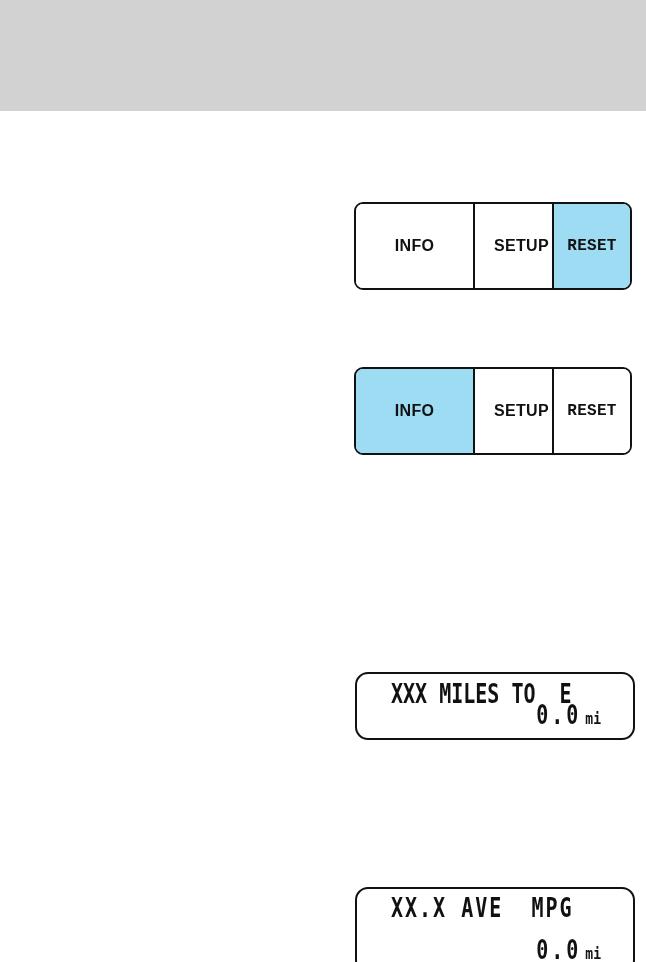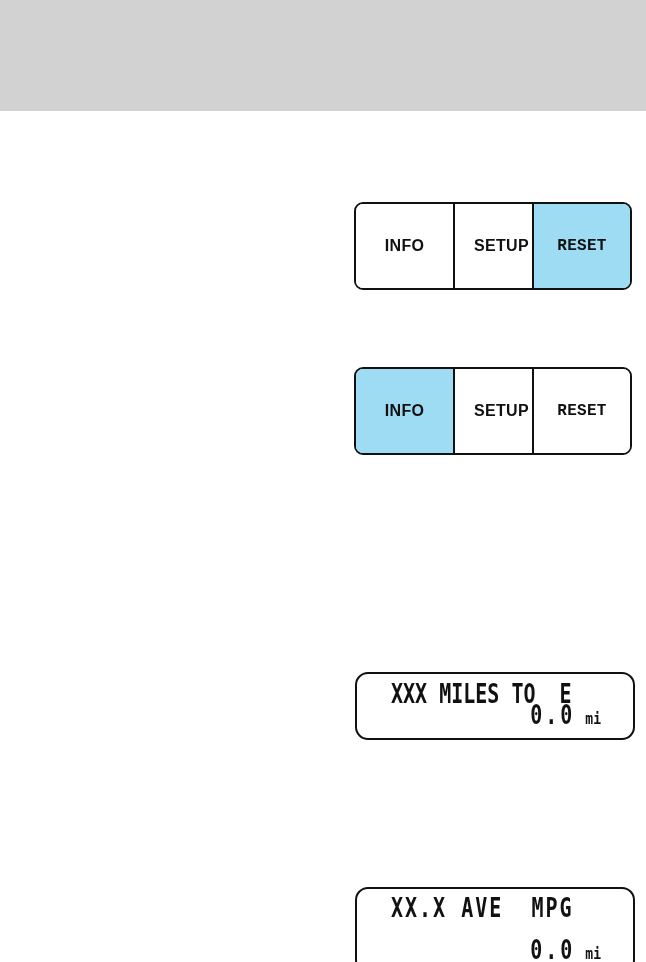--- a/index.html
+++ b/index.html
@@ -38,21 +38,21 @@
   .btn-group.g1 { top: 202px; }
   .btn-group.g2 { top: 367px; }
   .btn-cell {
     display: flex;
     align-items: center;
     justify-content: center;
     height: 100%;
     background: #ffffff;
     cursor: pointer;
   }
-  .btn-cell.c1 { width: 97px; }
+  .btn-cell.c1 { width: 117px; }
   .btn-cell.c2 { width: 79px; border-left: 2px solid var(--ink); padding-left: 16px; }
   .btn-cell.c3 { flex: 1; border-left: 2px solid var(--ink); font-family: Liberation Mono, monospace; }
   .btn-cell.active { background: var(--highlight-blue); }
   .btn-label {
     font-weight: 700;
     font-size: 16px;
     letter-spacing: 0.3px;
     color: var(--ink);
   }
 
@@ -78,21 +78,21 @@
     white-space: pre;
     transform: scaleY(1.32);
     transform-origin: top left;
   }
   .lcd.d2 .lcd-line1 { letter-spacing: 2px; top: 3px; }
   .lcd-line2 {
     position: absolute;
     right: 32px;
     display: flex;
     align-items: flex-end;
-    gap: 10px;
+    gap: 4px;
   }
   .lcd.d1 .lcd-line2 { bottom: 10px; }
   .lcd.d2 .lcd-line2 { bottom: 8px; }
   .lcd-value {
     display: inline-block;
     font-family: "DejaVu Sans Mono", monospace;
     font-weight: 700;
     font-size: 20px;
     letter-spacing: 3px;
     color: var(--ink);

